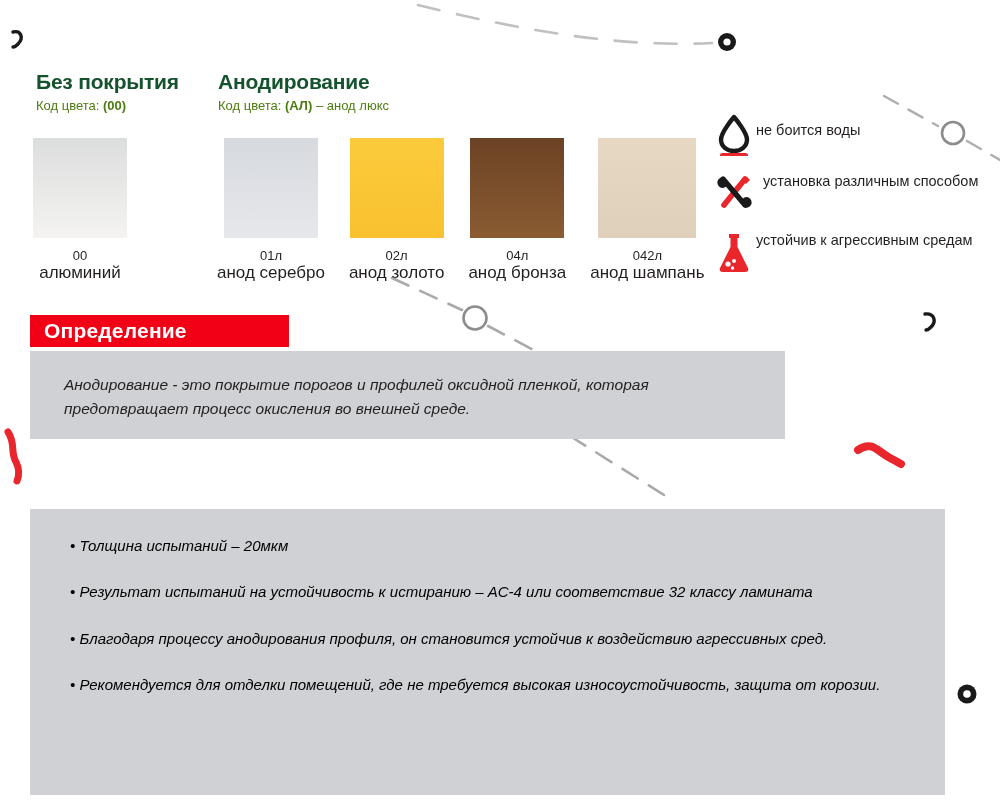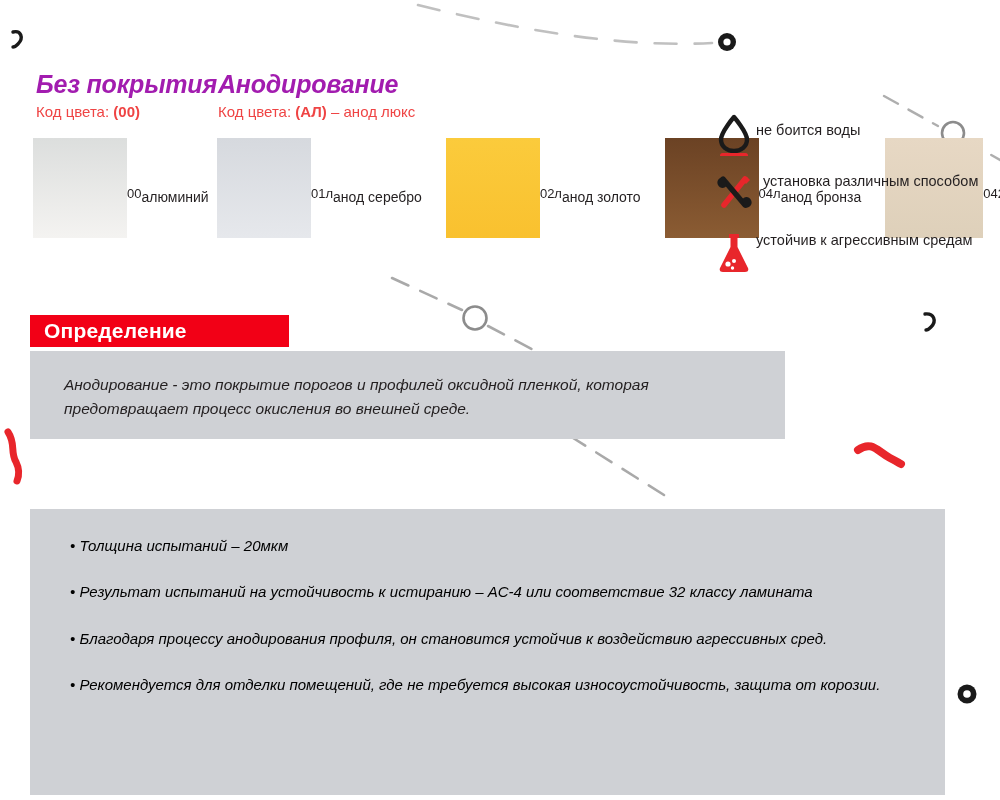--- a/index.html
+++ b/index.html
@@ -11,43 +11,43 @@
   }
   .page { position: relative; width: 1000px; height: 800px; background: #fff; }
 
   
   .decor { position: absolute; inset: 0; pointer-events: none; }
   .decor svg { position: absolute; inset: 0; width: 1000px; height: 800px; }
 
   
   .col-head { position: absolute; }
   .col-head .title {
-    font-size: 25px; font-weight: bold; color: #a21caf;
-    letter-spacing: -0.2px; white-space: nowrap; font-style: italic;
+    font-size: 21px; font-weight: bold; color: #14532d;
+    letter-spacing: -0.2px; white-space: nowrap;
   }
   .col-head .subtitle {
-    font-size: 15px; color: #ef4444; margin-top: 4px; white-space: nowrap;
+    font-size: 13px; color: #4d7c0f; margin-top: 4px; white-space: nowrap;
   }
   .col-head .subtitle b { font-weight: bold; }
 
   #head-none { left: 36px; top: 70px; }
   #head-anod { left: 218px; top: 70px; }
 
   
   .swatch-group { position: absolute; display: flex; }
-  .swatch { display: flex; align-items: center; }
+  .swatch { display: flex; flex-direction: column; align-items: center; }
   .swatch .chip {
     width: 94px; height: 100px; display: block;
   }
   .swatch .chip.wide { width: 98px; }
   .swatch .code {
     font-size: 13px; color: #231f20; margin-top: 10px; text-align: center;
   }
   .swatch .name {
-    font-size: 14px; color: #231f20; margin-top: 18px; text-align: center;
+    font-size: 17px; color: #231f20; margin-top: 0; text-align: center;
     white-space: nowrap;
   }
   #swatches-none { left: 33px; top: 138px; }
   #swatches-anod { left: 217px; top: 138px; gap: 24px; }
 
   
   #features { position: absolute; left: 712px; top: 112px; width: 280px; }
   .feature-row { display: flex; align-items: flex-start; margin-bottom: 15px; }
   .feature-row .ficon { width: 44px; flex: 0 0 44px; height: 44px; position: relative; }
   .feature-row .flabel {

